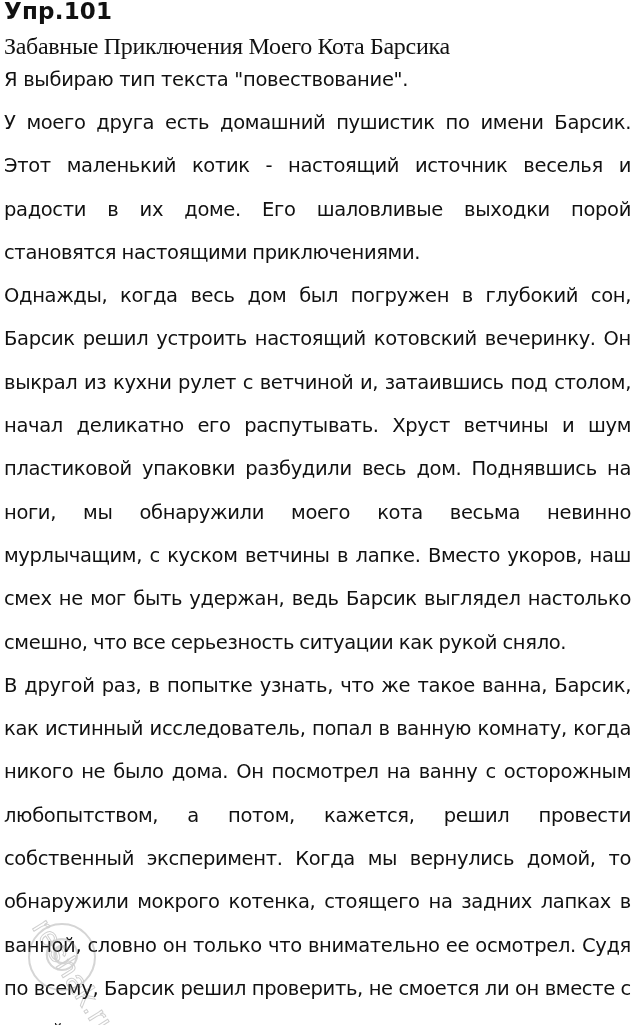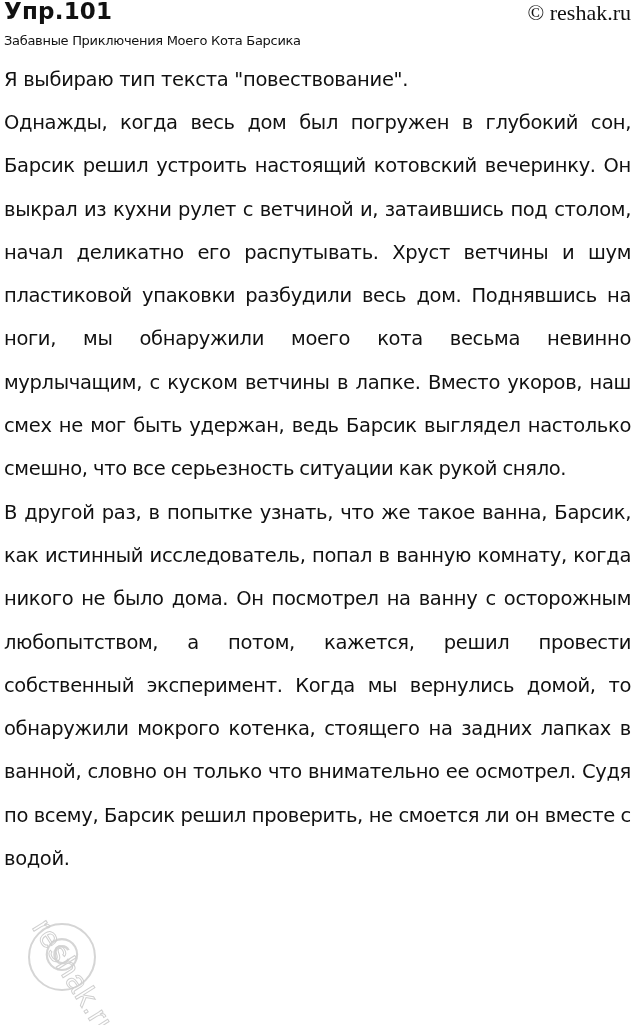--- a/index.html
+++ b/index.html
@@ -1,42 +1,42 @@
 <!DOCTYPE html>
 <html><head>
 <meta charset="utf-8">
 <style>
   html, body { margin: 0; padding: 0; background: #ffffff; }
   body { width: 635px; height: 1025px; overflow: hidden; position: relative;
          font-family: "DejaVu Sans", sans-serif; color: #111; }
   .header { position: absolute; top: 0; left: 4px; right: 4px; height: 30px; text-decoration: underline; }
   .ex-title { position: absolute; left: 0; top: -2px; font-weight: bold; font-size: 23px; letter-spacing: 0.2px; }
   .site { position: absolute; right: 0; top: 0; font-family: "Liberation Serif", serif; font-size: 22px; }
-  .line1 { position: absolute; left: 4px; top: 33px; font-size: 13px; letter-spacing: -0.3px; }
+  .line1 { position: absolute; left: 4px; top: 33px; font-size: 24px; letter-spacing: -0.3px; font-family: Liberation Serif, serif; }
   .line2 { position: absolute; left: 4px; top: 68px; font-size: 19.5px; letter-spacing: -0.3px; }
   .story { position: absolute; left: 4px; right: 4px; top: 101px; }
   .para { font-size: 19.5px; line-height: 43.3px; text-align: justify; letter-spacing: -0.35px; margin: 0; word-spacing: -0.5px; }
   .watermark { position: absolute; left: 20px; top: 865px; width: 140px; height: 150px; pointer-events: none; opacity: 0.35; }
   .wm-copy { position: absolute; left: 8px; top: 58px; width: 64px; height: 64px; border: 2px solid #888; border-radius: 50%;
              font-family: "Liberation Sans", sans-serif; font-size: 46px; color: #888; text-align: center; line-height: 60px; }
   .wm-text { position: absolute; left: 20px; top: 40px; font-family: "Liberation Sans", sans-serif; font-size: 30px; color: transparent;
              -webkit-text-stroke: 1px #777; transform: rotate(58deg); transform-origin: left center; letter-spacing: 1px; }
 </style>
 </head>
 <body>
 
 <div class="header">
   <span class="ex-title">Упр.101</span>
-  <span class="site">© reshak.ru</span>
 </div>
 
 <div class="line1">Забавные Приключения Моего Кота Барсика</div>
 <div class="line2">Я выбираю тип текста "повествование".</div>
 
 <div class="story">
+  <p class="para">У моего друга есть домашний пушистик по имени Барсик. Этот маленький котик - настоящий источник веселья и радости в их доме. Его шаловливые выходки порой становятся настоящими приключениями.</p>
   <p class="para">Однажды, когда весь дом был погружен в глубокий сон, Барсик решил устроить настоящий котовский вечеринку. Он выкрал из кухни рулет с ветчиной и, затаившись под столом, начал деликатно его распутывать. Хруст ветчины и шум пластиковой упаковки разбудили весь дом. Поднявшись на ноги, мы обнаружили моего кота весьма невинно мурлычащим, с куском ветчины в лапке. Вместо укоров, наш смех не мог быть удержан, ведь Барсик выглядел настолько смешно, что все серьезность ситуации как рукой сняло.</p>
   <p class="para">В другой раз, в попытке узнать, что же такое ванна, Барсик, как истинный исследователь, попал в ванную комнату, когда никого не было дома. Он посмотрел на ванну с осторожным любопытством, а потом, кажется, решил провести собственный эксперимент. Когда мы вернулись домой, то обнаружили мокрого котенка, стоящего на задних лапках в ванной, словно он только что внимательно ее осмотрел. Судя по всему, Барсик решил проверить, не смоется ли он вместе с водой.</p>
 
 </div>
 
 <div class="watermark">
   <div class="wm-copy">©</div>
   <div class="wm-text">reshak.ru</div>
 </div>
 

